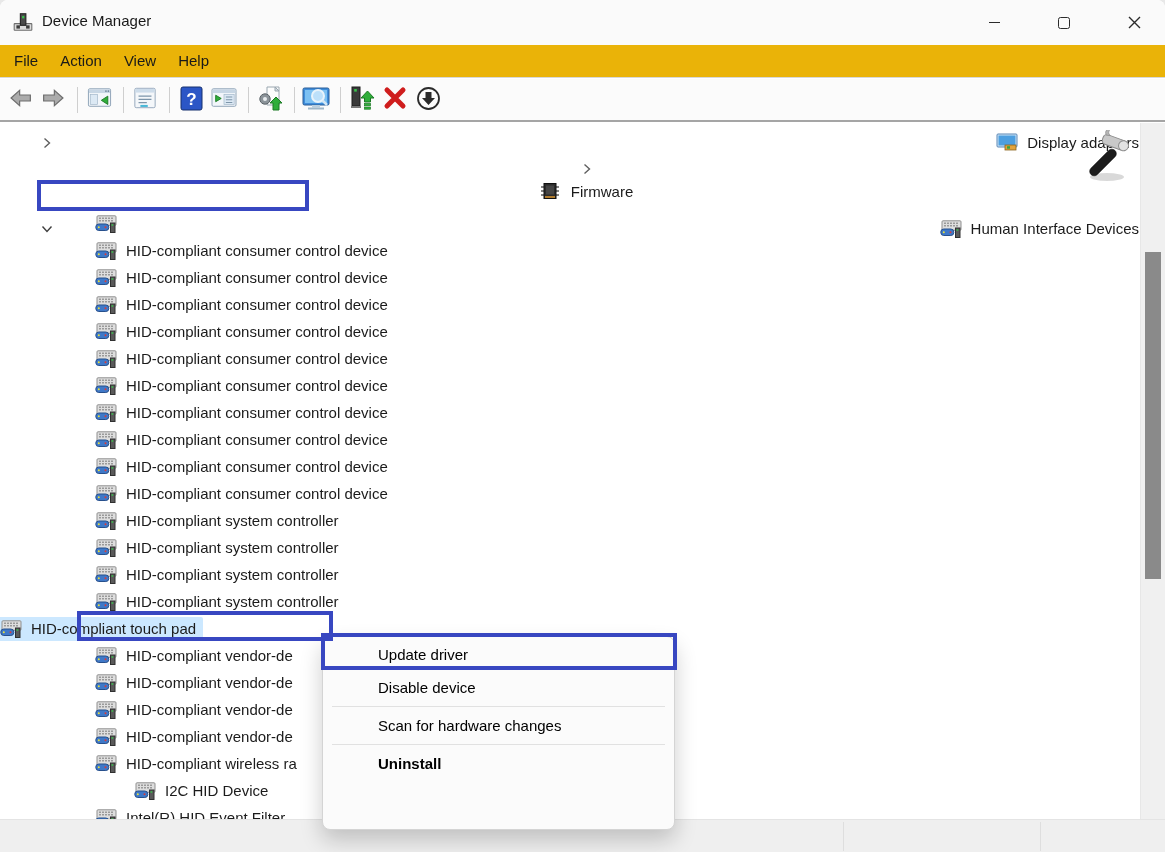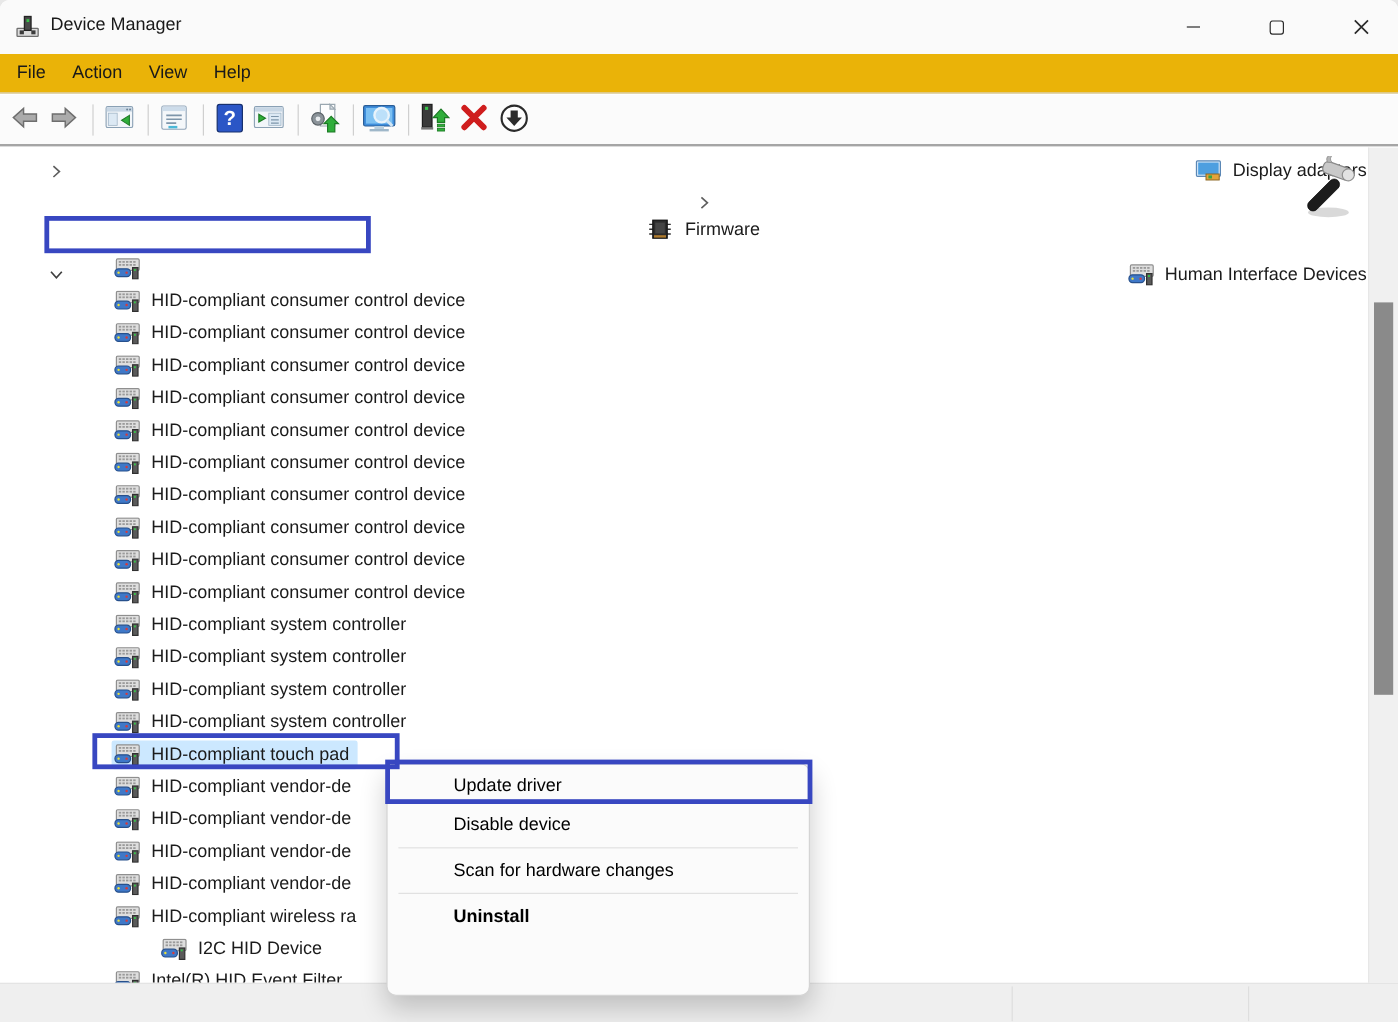--- a/index.html
+++ b/index.html
@@ -676,21 +676,21 @@
                 <rect x="0.8" y="9" width="13" height="6.5" rx="3" fill="#3f78c8" stroke="#27508c"></rect>
                 <circle cx="3.8" cy="12.2" r="1" fill="#e8e13a"></circle>
                 <circle cx="10.5" cy="12.2" r="1" fill="#d83a3a"></circle>
                 <rect x="15.5" y="8" width="4.5" height="9.5" fill="#5a5a5a" stroke="#303030"></rect>
                 <rect x="16.6" y="9.2" width="1.6" height="1.6" fill="#39c24b"></rect>
               </svg>
             </span>
             <span>HID-compliant system controller</span>
           </span>
         </div>
-        <div class="trow" style="top: 493px; padding-left: 95px;">
+        <div class="trow" style="top: 493px; ">
           <span class="rwrap sel">
             <span class="ticon">
               <svg width="23" height="18" viewBox="0 0 23 18">
                 <rect x="2" y="0.8" width="19" height="9.5" rx="1" fill="#dedede" stroke="#8f8f8f"></rect>
                 <g fill="#9a9a9a">
                   <rect x="4" y="2.5" width="2" height="1.5"></rect>
                   <rect x="7" y="2.5" width="2" height="1.5"></rect>
                   <rect x="10" y="2.5" width="2" height="1.5"></rect>
                   <rect x="13" y="2.5" width="2" height="1.5"></rect>
                   <rect x="16" y="2.5" width="2" height="1.5"></rect>

